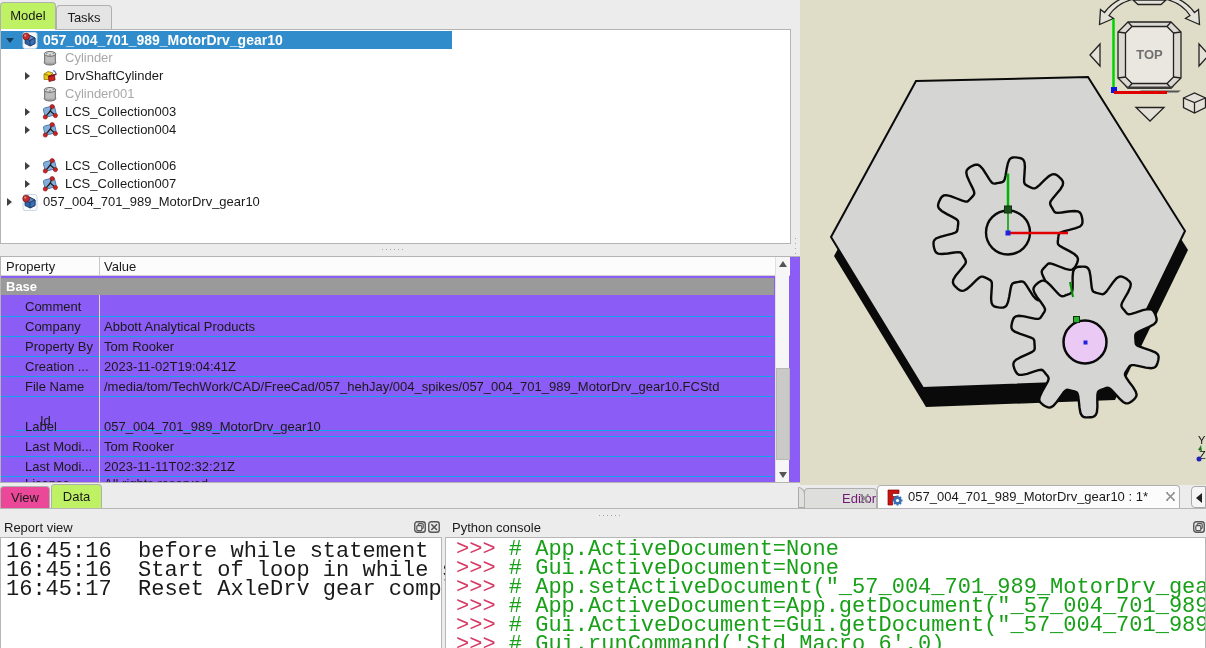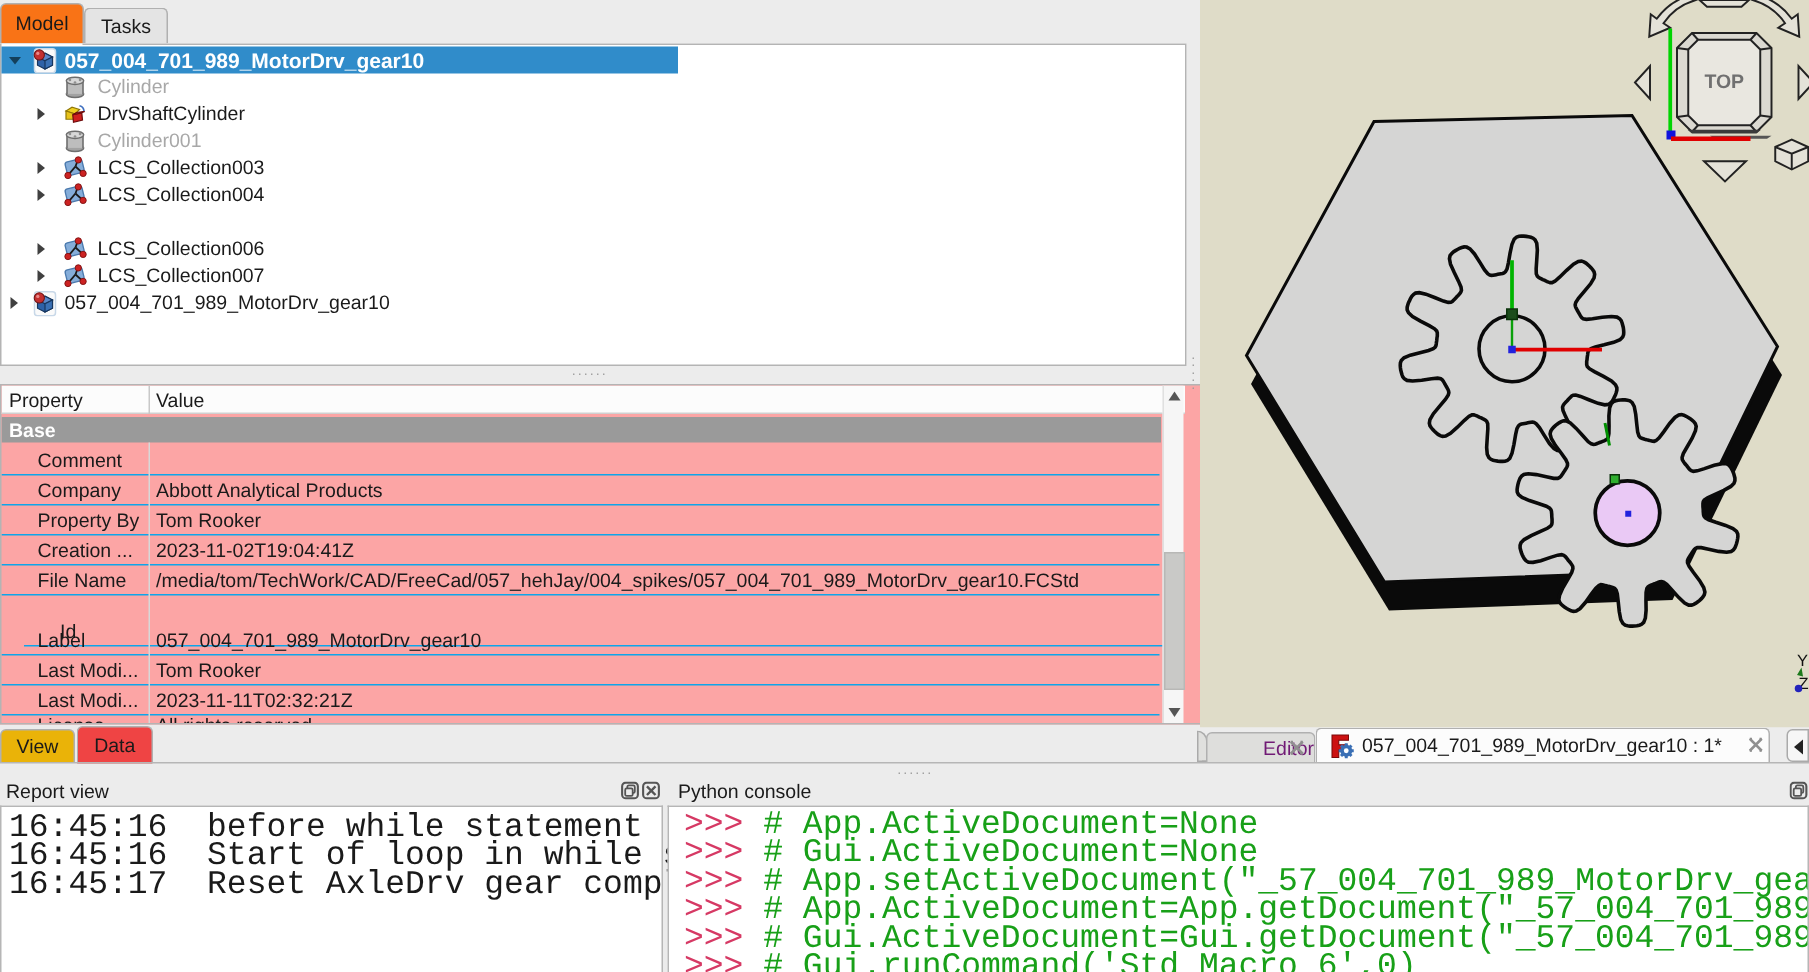--- a/index.html
+++ b/index.html
@@ -3,33 +3,33 @@
 * { margin:0; padding:0; box-sizing:border-box; }
 body { width:1206px; height:648px; overflow:hidden; font-family:"Liberation Sans",sans-serif; background:#ececec; position:relative; font-size:13px; color:#1a1a1a; }
 .abs { position:absolute; }
 .tab1 { position:absolute; border:1px solid #b0b0b0; border-bottom:none; border-radius:4px 4px 0 0; text-align:center; }
 
 #tree { left:0; top:29px; width:791px; height:215px; background:#fff; border:1px solid #b4b4b4; }
 .trow { position:absolute; left:0; height:18px; line-height:18px; white-space:nowrap; }
 .gray { color:#a8a8a8; }
 .exp { position:absolute; width:0; height:0; }
 
-#prop { left:0; top:256px; width:860px; height:227px; background:#fca5a5; border:1px solid #b4b4b4; overflow:hidden; }
+#prop { left:0; top:256px; width:860px; height:227px; background:#8b5cf6; border:1px solid #b4b4b4; overflow:hidden; }
 .prow { position:absolute; left:0; width:772px; height:20px; line-height:20px; border-bottom:1px solid #0ea5e9; }
 .pname { position:absolute; left:24px; top:0; }
 .pval { position:absolute; left:103px; top:0; white-space:nowrap; }
 .colline { position:absolute; left:98px; top:0; width:1px; background:#d8d8d8; }
 
 .mono { font-family:"Liberation Mono",monospace; font-size:22px; line-height:19px; white-space:pre; }
 </style></head>
 <body>
 
 <div class="abs" style="left:0;top:0;width:792px;height:29px;background:#ececec;"></div>
 <div class="tab1" style="left:56px;top:5px;width:56px;height:24px;background:#e4e4e4;line-height:24px;">Tasks</div>
-<div class="tab1" style="left:0;top:2px;width:56px;height:27px;background:#f97316;line-height:26px;">Model</div>
+<div class="tab1" style="left:0;top:2px;width:56px;height:27px;background:#bef264;line-height:26px;">Model</div>
 
 <div id="tree" class="abs">
  <div class="abs" style="left:0;top:1px;width:451px;height:18px;background:#308cca;"></div>
  <div class="trow" style="top:1px;width:791px;color:#fff;font-weight:bold;font-size:14px;">
       <span class="exp" style="left:5px;top:7px;border-left:4px solid transparent;border-right:4px solid transparent;border-top:5px solid #14405c;"></span>
       <span style="position:absolute;left:20px;top:0;width:18px;height:18px;">
         <svg width="18" height="17" viewBox="0 0 18 17" style="position:absolute;top:1px;">
           <rect x="2" y="0.5" width="14" height="16" rx="2" fill="#fafafa" stroke="#c8d8e8"></rect>
           <path d="M4,6 L9,3.5 L14,6 L14,11.5 L9,14 L4,11.5 Z" fill="#2e62a8" stroke="#16365e" stroke-width="0.8"></path>
           <path d="M4,6 L9,3.5 L14,6 L9,8.5 Z" fill="#5b88c9" stroke="#16365e" stroke-width="0.8"></path>
@@ -212,22 +212,22 @@
  <div class="colline" style="top:38px;height:189px;"></div>
 
  <div class="abs" style="left:774px;top:0;width:14px;height:225px;background:#f6f6f6;border-left:1px solid #e0e0e0;">
    <div class="abs" style="left:3px;top:4px;width:0;height:0;border-left:4px solid transparent;border-right:4px solid transparent;border-bottom:6px solid #555;"></div>
    <div class="abs" style="left:0;top:111px;width:14px;height:92px;background:#c9c9c7;border:1px solid #b8b8b6;"></div>
    <div class="abs" style="left:3px;top:215px;width:0;height:0;border-left:4px solid transparent;border-right:4px solid transparent;border-top:6px solid #555;"></div>
  </div>
 </div>
 
 <div class="abs" style="left:0;top:484px;width:792px;height:25px;"></div>
-<div class="tab1" style="left:0;top:486px;width:50px;height:22px;background:#eab308;line-height:22px;">View</div>
-<div class="tab1" style="left:51px;top:484px;width:51px;height:25px;background:#ef4444;line-height:24px;">Data</div>
+<div class="tab1" style="left:0;top:486px;width:50px;height:22px;background:#ec4899;line-height:22px;">View</div>
+<div class="tab1" style="left:51px;top:484px;width:51px;height:25px;background:#bef264;line-height:24px;">Data</div>
 
 <div class="abs" style="left:791px;top:236px;width:9px;height:30px;color:#9a9a9a;font-size:9px;line-height:5px;text-align:center;">·<br>·<br>·<br>·<br>·</div>
 
 <div class="abs" style="left:800px;top:0;width:406px;height:485px;background:#dfdcc8;">
 <svg width="406" height="485" viewBox="0 0 406 485" style="position:absolute;left:0;top:0;">
  <polygon points="119,100 291,96 388,250 315,400 126,407 34,256" fill="#0a0a0a"></polygon>
  <polygon points="116,81 288,77 385,231 312,381 123,388 31,237" fill="#d5d5d4" stroke="#0a0a0a" stroke-width="2"></polygon>
  <path d="M260.5,232.5 L263.6,231.3 L269.4,229.9 L275.8,228.2 L280.0,226.5 L281.8,224.7 L282.4,223.1 L282.5,221.5 L282.4,219.9 L282.2,218.4 L281.8,216.8 L281.4,215.3 L280.8,213.8 L279.8,212.5 L278.0,211.4 L274.3,211.0 L268.2,211.5 L261.7,212.5 L257.6,212.9 L255.5,212.5 L254.5,211.8 L253.8,210.9 L253.3,210.0 L252.8,209.1 L252.3,208.2 L251.7,207.2 L251.2,206.3 L250.7,205.4 L250.3,204.4 L250.1,203.2 L250.5,201.6 L252.3,198.9 L256.2,194.3 L260.4,189.2 L262.7,185.3 L263.1,182.9 L262.7,181.2 L261.8,179.8 L260.8,178.6 L259.7,177.5 L258.5,176.4 L257.3,175.4 L255.9,174.6 L254.3,174.1 L252.2,174.3 L249.0,176.1 L244.4,180.2 L239.7,184.8 L236.6,187.5 L234.7,188.4 L233.4,188.4 L232.4,188.1 L231.4,187.7 L230.5,187.3 L229.5,186.8 L228.5,186.4 L227.6,185.9 L226.6,185.4 L225.7,184.9 L224.9,184.1 L224.2,182.5 L224.1,179.2 L224.5,173.3 L224.9,166.7 L224.5,162.2 L223.4,159.9 L222.1,158.8 L220.6,158.2 L219.0,157.9 L217.5,157.6 L215.9,157.4 L214.3,157.4 L212.7,157.5 L211.1,158.0 L209.5,159.4 L208.0,162.8 L206.7,168.8 L205.6,175.2 L204.7,179.3 L203.7,181.1 L202.7,181.9 L201.7,182.3 L200.6,182.5 L199.6,182.7 L198.5,182.9 L197.5,183.1 L196.5,183.3 L195.4,183.5 L194.3,183.6 L193.2,183.4 L191.8,182.5 L189.7,179.9 L186.6,174.9 L183.0,169.3 L180.0,165.9 L177.8,164.7 L176.1,164.6 L174.5,165.0 L173.0,165.6 L171.6,166.3 L170.3,167.1 L168.9,168.0 L167.7,169.1 L166.7,170.4 L166.3,172.5 L167.0,176.1 L169.5,181.7 L172.4,187.6 L174.0,191.4 L174.3,193.5 L173.9,194.7 L173.3,195.6 L172.6,196.4 L171.9,197.2 L171.2,197.9 L170.5,198.7 L169.7,199.5 L169.0,200.2 L168.2,201.0 L167.2,201.5 L165.5,201.6 L162.3,200.7 L156.8,198.5 L150.6,196.1 L146.2,195.1 L143.7,195.4 L142.3,196.4 L141.2,197.6 L140.4,198.9 L139.7,200.4 L139.0,201.8 L138.5,203.3 L138.1,204.8 L138.1,206.5 L139.0,208.5 L141.7,211.0 L147.0,214.1 L152.8,217.1 L156.4,219.2 L157.8,220.7 L158.2,221.9 L158.2,223.0 L158.2,224.1 L158.0,225.1 L157.9,226.2 L157.8,227.2 L157.6,228.3 L157.5,229.3 L157.3,230.4 L156.8,231.4 L155.5,232.5 L152.4,233.7 L146.6,235.1 L140.2,236.8 L136.0,238.5 L134.2,240.3 L133.6,241.9 L133.5,243.5 L133.6,245.1 L133.8,246.6 L134.2,248.2 L134.6,249.7 L135.2,251.2 L136.2,252.5 L138.0,253.6 L141.7,254.0 L147.8,253.5 L154.3,252.5 L158.4,252.1 L160.5,252.5 L161.5,253.2 L162.2,254.1 L162.7,255.0 L163.2,255.9 L163.7,256.8 L164.3,257.8 L164.8,258.7 L165.3,259.6 L165.7,260.6 L165.9,261.8 L165.5,263.4 L163.7,266.1 L159.8,270.7 L155.6,275.8 L153.3,279.7 L152.9,282.1 L153.3,283.8 L154.2,285.2 L155.2,286.4 L156.3,287.5 L157.5,288.6 L158.7,289.6 L160.1,290.4 L161.7,290.9 L163.8,290.7 L167.0,288.9 L171.6,284.8 L176.3,280.2 L179.4,277.5 L181.3,276.6 L182.6,276.6 L183.6,276.9 L184.6,277.3 L185.5,277.7 L186.5,278.2 L187.5,278.6 L188.4,279.1 L189.4,279.6 L190.3,280.1 L191.1,280.9 L191.8,282.5 L191.9,285.8 L191.5,291.7 L191.1,298.3 L191.5,302.8 L192.6,305.1 L193.9,306.2 L195.4,306.8 L197.0,307.1 L198.5,307.4 L200.1,307.6 L201.7,307.6 L203.3,307.5 L204.9,307.0 L206.5,305.6 L208.0,302.2 L209.3,296.2 L210.4,289.8 L211.3,285.7 L212.3,283.9 L213.3,283.1 L214.3,282.7 L215.4,282.5 L216.4,282.3 L217.5,282.1 L218.5,281.9 L219.5,281.7 L220.6,281.5 L221.7,281.4 L222.8,281.6 L224.2,282.5 L226.3,285.1 L229.4,290.1 L233.0,295.7 L236.0,299.1 L238.2,300.3 L239.9,300.4 L241.5,300.0 L243.0,299.4 L244.4,298.7 L245.7,297.9 L247.1,297.0 L248.3,295.9 L249.3,294.6 L249.7,292.5 L249.0,288.9 L246.5,283.3 L243.6,277.4 L242.0,273.6 L241.7,271.5 L242.1,270.3 L242.7,269.4 L243.4,268.6 L244.1,267.8 L244.8,267.1 L245.5,266.3 L246.3,265.5 L247.0,264.8 L247.8,264.0 L248.8,263.5 L250.5,263.4 L253.7,264.3 L259.2,266.5 L265.4,268.9 L269.8,269.9 L272.3,269.6 L273.7,268.6 L274.8,267.4 L275.6,266.1 L276.3,264.6 L277.0,263.2 L277.5,261.7 L277.9,260.2 L277.9,258.5 L277.0,256.5 L274.3,254.0 L269.0,250.9 L263.2,247.9 L259.6,245.8 L258.2,244.3 L257.8,243.1 L257.8,242.0 L257.8,240.9 L258.0,239.9 L258.1,238.8 L258.2,237.8 L258.4,236.7 L258.5,235.7 L258.7,234.6 L259.2,233.6 Z" fill="#d5d5d4" stroke="#0a0a0a" stroke-width="2.4"></path>
  <circle cx="208" cy="232.5" r="22" fill="#d5d5d4" stroke="#0a0a0a" stroke-width="2.4"></circle>
  <line x1="208" y1="209" x2="208" y2="173.5" stroke="#00b400" stroke-width="2.5"></line>

